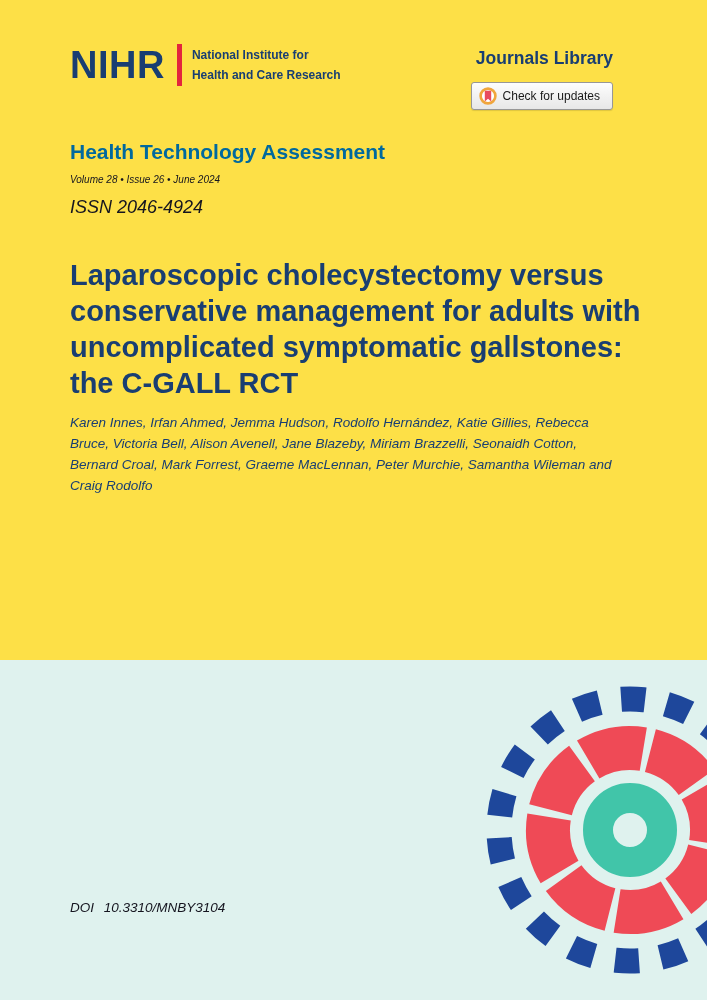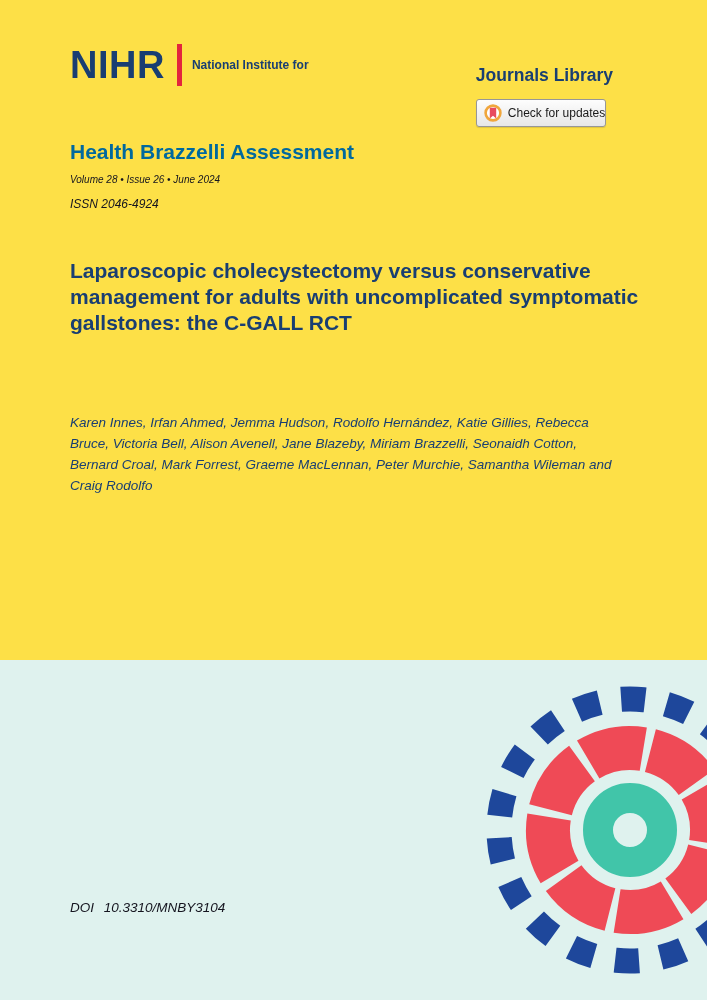--- a/index.html
+++ b/index.html
@@ -13,51 +13,51 @@
   .page { position:absolute; inset:0; background:#fde047; }
 
   
   .nihr-logo { position:absolute; left:70px; top:44px; display:flex; align-items:center; }
   .nihr-acronym {
     color:#193E72; font-weight:bold; font-size:38px; letter-spacing:0.5px; line-height:1;
   }
   .logo-red-bar { width:5px; height:42px; background:#E3253D; margin:0 10px 0 12px; }
   .nihr-org { color:#193E72; font-weight:bold; font-size:12px; line-height:20px; }
 
-  .top-right { position:absolute; right:94px; top:65px; }
+  .top-right { position:absolute; right:94px; top:48px; }
   .journals-library {
     color:#193E72; font-weight:bold; font-size:17.5px; text-align:right; cursor:pointer;
   }
   .check-badge {
     margin-top:13px; display:flex; align-items:center; gap:6px;
     border:1px solid #979797; background:linear-gradient(#fdfdfd,#e7e7e7);
-    padding:4px 0 4px 7px; border-radius:3px;
+    padding:4px 12px 4px 7px; border-radius:3px;
     font-size:12px; color:#1a1a1a; width:max-content; cursor:pointer;
     box-shadow:0 1px 1px rgba(0,0,0,0.12);
   }
   .check-badge svg { display:block; }
 
   
   .journal-title {
     position:absolute; left:70px; top:140px;
     color:#00699E; font-weight:bold; font-size:21px;
   }
   .issue-line {
     position:absolute; left:70px; top:174px;
     font-style:italic; font-size:10px; color:#15151f;
   }
   .issn-line {
     position:absolute; left:70px; top:197px;
-    font-style:italic; font-size:12px; color:#15151f;
+    font-style:italic; font-size:18px; color:#15151f;
   }
 
   
   .article-title {
     position:absolute; left:70px; top:258px; width:584px;
-    color:#193E72; font-weight:bold; font-size:21px; line-height:1.24;
+    color:#193E72; font-weight:bold; font-size:29px; line-height:1.24;
   }
   .authors {
     position:absolute; left:70px; top:413px; width:556px;
     color:#193E72; font-style:italic; font-size:13.5px; line-height:1.55;
   }
 
   
   .mint-panel {
     position:absolute; left:0; top:660px; width:707px; height:375px;
     background:#DFF2EE; overflow:hidden;
@@ -71,37 +71,38 @@
 </head>
 <body>
 
 <div class="page">
 
   <div class="nihr-logo">
     <span class="nihr-acronym">NIHR</span>
     <span class="logo-red-bar"></span>
     <span class="nihr-org">
       <span>National Institute for</span><br>
+      <span>Health and Care Research</span>
     </span>
   </div>
 
   <div class="top-right">
     <div class="journals-library">Journals Library</div>
     <div class="check-badge">
       <span>
         <svg width="18" height="18" viewBox="0 0 18 18">
           <circle cx="9" cy="9" r="7.4" fill="#ffffff" stroke="#F0A63C" stroke-width="2.6"></circle>
           <path d="M5.8 3.8 h6.4 v10.6 l-3.2 -2.7 l-3.2 2.7 z" fill="#E84A5F"></path>
         </svg>
       </span>
       <span>Check for updates</span>
     </div>
   </div>
 
-  <div class="journal-title">Health Brazzelli Assessment</div>
+  <div class="journal-title">Health Technology Assessment</div>
   <div class="issue-line">Volume 28 • Issue 26 • June 2024</div>
   <div class="issn-line">ISSN 2046-4924</div>
 
   <div class="article-title">Laparoscopic cholecystectomy versus conservative management for adults with uncomplicated symptomatic gallstones: the C-GALL RCT</div>
   <div class="authors">Karen Innes, Irfan Ahmed, Jemma Hudson, Rodolfo Hernández, Katie Gillies, Rebecca Bruce, Victoria Bell, Alison Avenell, Jane Blazeby, Miriam Brazzelli, Seonaidh Cotton, Bernard Croal, Mark Forrest, Graeme MacLennan, Peter Murchie, Samantha Wileman and Craig Rodolfo</div>
 
   <div class="mint-panel">
     <svg class="rosette" viewBox="0 0 460 460">
 
       <circle cx="230" cy="230" r="131" fill="none" stroke="#1E479B" stroke-width="25" stroke-dasharray="24 21.73" transform="rotate(6 230 230)"></circle>

